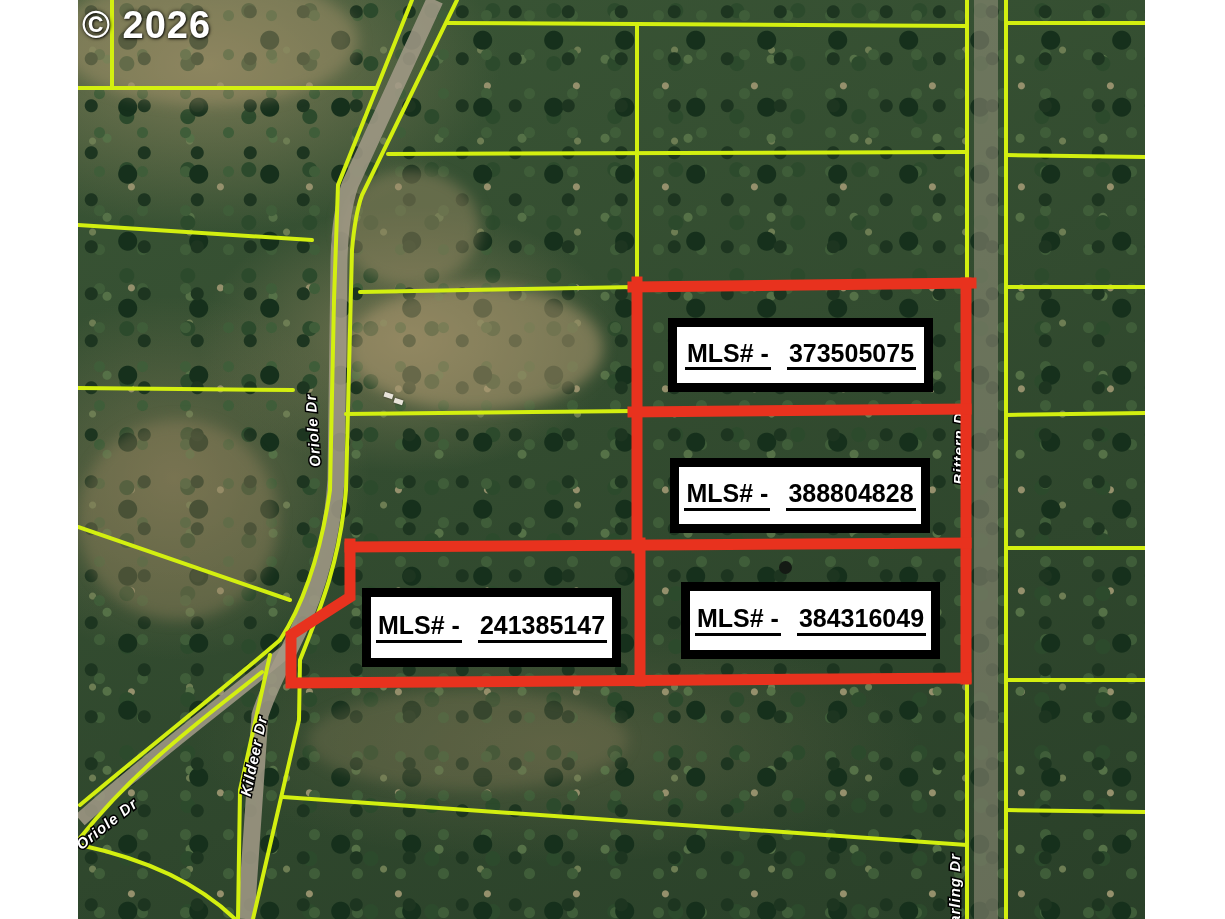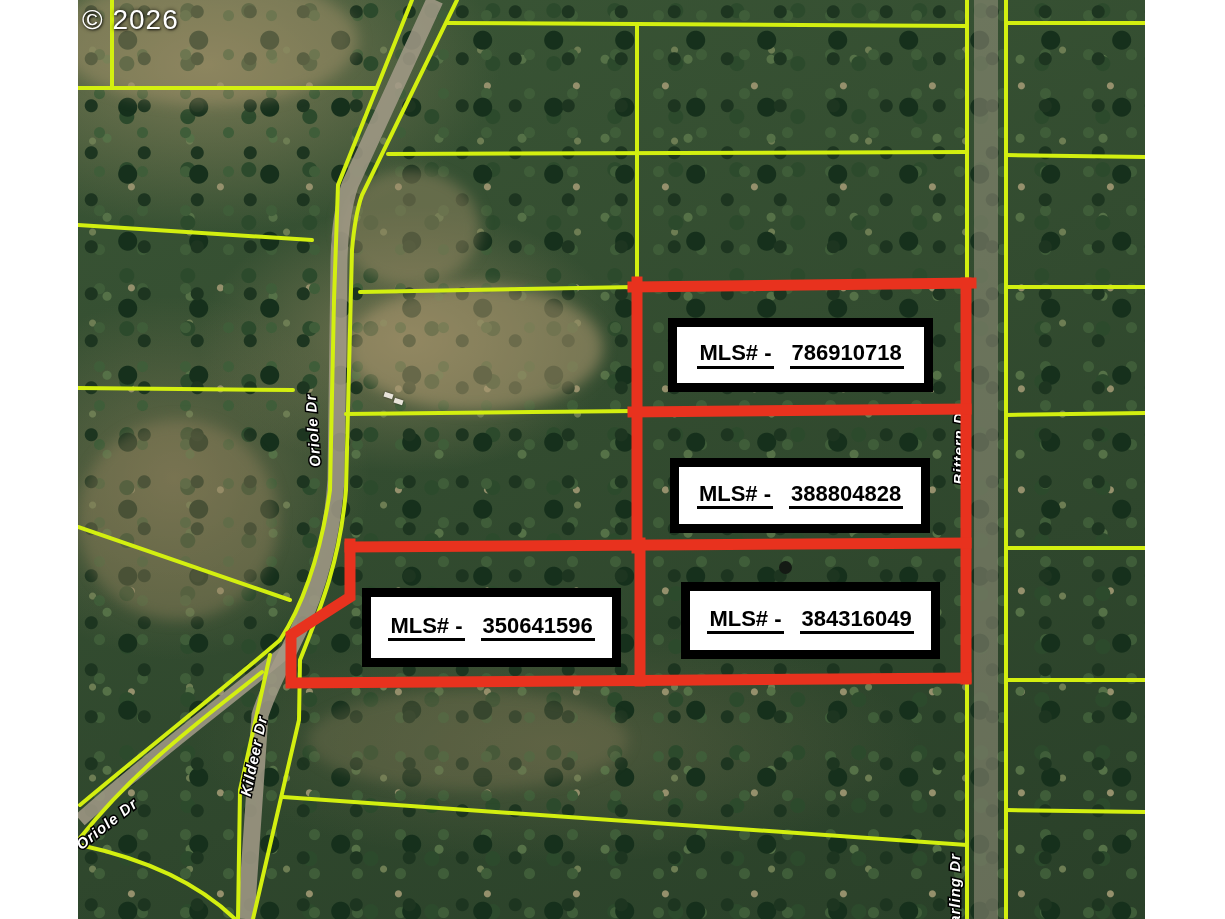--- a/index.html
+++ b/index.html
@@ -23,29 +23,29 @@
       radial-gradient(ellipse 520px 170px at 45% 81%, rgba(140,125,90,.32), transparent 70%),
       linear-gradient(160deg, rgba(62,92,56,.35), rgba(24,42,27,.45));
     background-size:53px 47px, 71px 67px, 43px 39px, 61px 53px, 83px 79px, 97px 91px, 89px 101px,
       100% 100%,100% 100%,100% 100%,100% 100%,100% 100%;
   }
   .dirt{position:absolute;border-radius:50%;filter:blur(7px);}
   .bldg{position:absolute;background:#e8e4da;box-shadow:0 0 2px rgba(0,0,0,.7);}
   .dot{position:absolute;width:13px;height:13px;border-radius:50%;background:#141a14;}
   svg.overlay{position:absolute;left:0;top:0;}
   .copyright{
-    position:absolute;left:4px;top:4px;color:#ffffff;font-weight:normal;font-size:28px;
+    position:absolute;left:4px;top:4px;color:#ffffff;font-weight:bold;font-size:38px;
     letter-spacing:1px;
     text-shadow:0 0 4px rgba(0,0,0,.8), 1px 1px 2px rgba(0,0,0,.7);
     z-index:6;
   }
   .mls-box{
     position:absolute;z-index:5;background:#ffffff;border:9px solid #000000;
     display:flex;align-items:center;justify-content:center;
-    font-weight:bold;font-size:22px;color:#000000;white-space:nowrap;
+    font-weight:bold;font-size:25px;color:#000000;white-space:nowrap;
   }
   .mls-box .u{display:inline-block;border-bottom:3px solid #000;padding:0 2px 1px 2px;line-height:1.05;}
   .mls-box .gap{display:inline-block;width:16px;}
   .street{
     font-weight:bold;font-style:italic;fill:#ffffff;stroke:#000000;stroke-width:3px;
     paint-order:stroke;font-size:15px;font-family:"Liberation Sans", sans-serif;letter-spacing:1px;
   }
 </style>
 </head>
 <body>
@@ -123,31 +123,31 @@
         <path d="M272,547 L888,543"></path>
         <path d="M559,282 L559,548"></path>
         <path d="M272,544 L272,597 L213,635 L213,683 L888,678"></path>
         <path d="M562,543 L562,681"></path>
       </g>
     </svg>
 
     <div class="mls-box" style="left:590px;top:318px;width:247px;height:56px;">
       <span class="u">MLS# -</span>
         <span class="gap"></span>
-        <span class="u">786910718</span>
+        <span class="u">373505075</span>
     </div>
     <div class="mls-box" style="left:592px;top:458px;width:242px;height:57px;">
       <span class="u">MLS# -</span>
         <span class="gap"></span>
         <span class="u">388804828</span>
     </div>
     <div class="mls-box" style="left:284px;top:588px;width:241px;height:61px;">
       <span class="u">MLS# -</span>
         <span class="gap"></span>
-        <span class="u">350641596</span>
+        <span class="u">241385147</span>
     </div>
     <div class="mls-box" style="left:603px;top:582px;width:241px;height:59px;">
       <span class="u">MLS# -</span>
         <span class="gap"></span>
         <span class="u">384316049</span>
     </div>
 
     <div class="copyright">© 2026</div>
   </div>
 </div>

